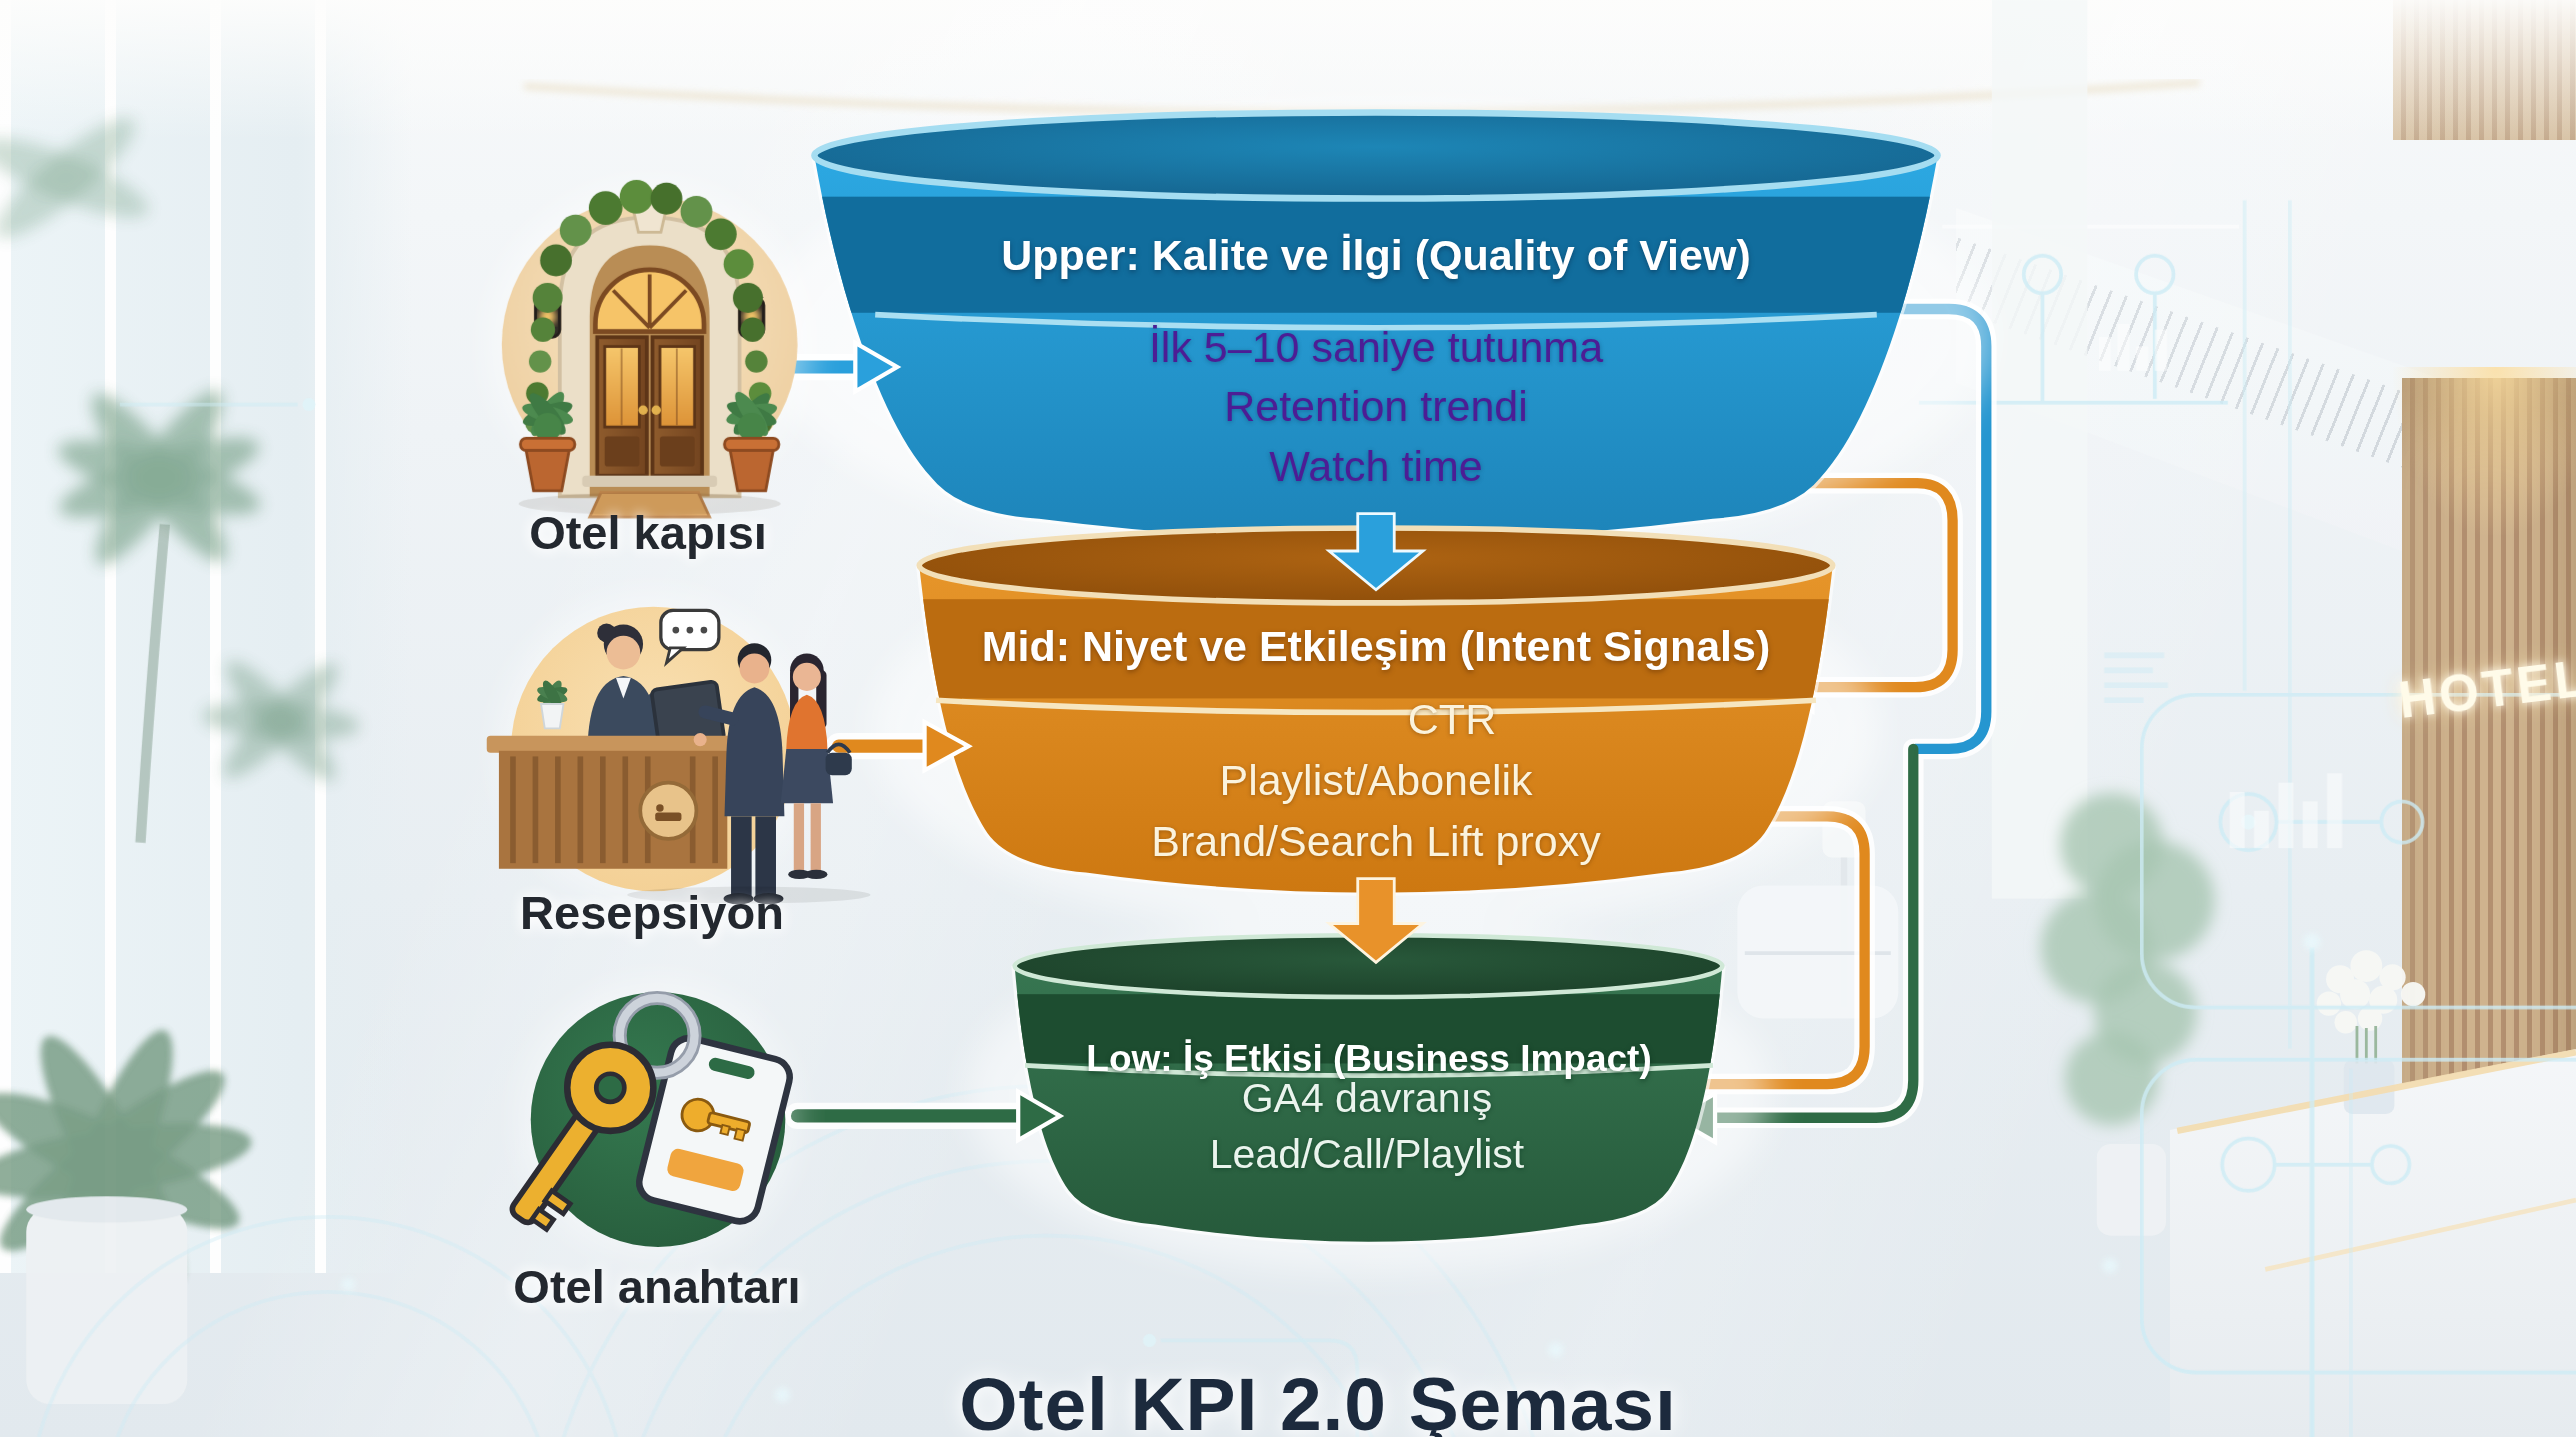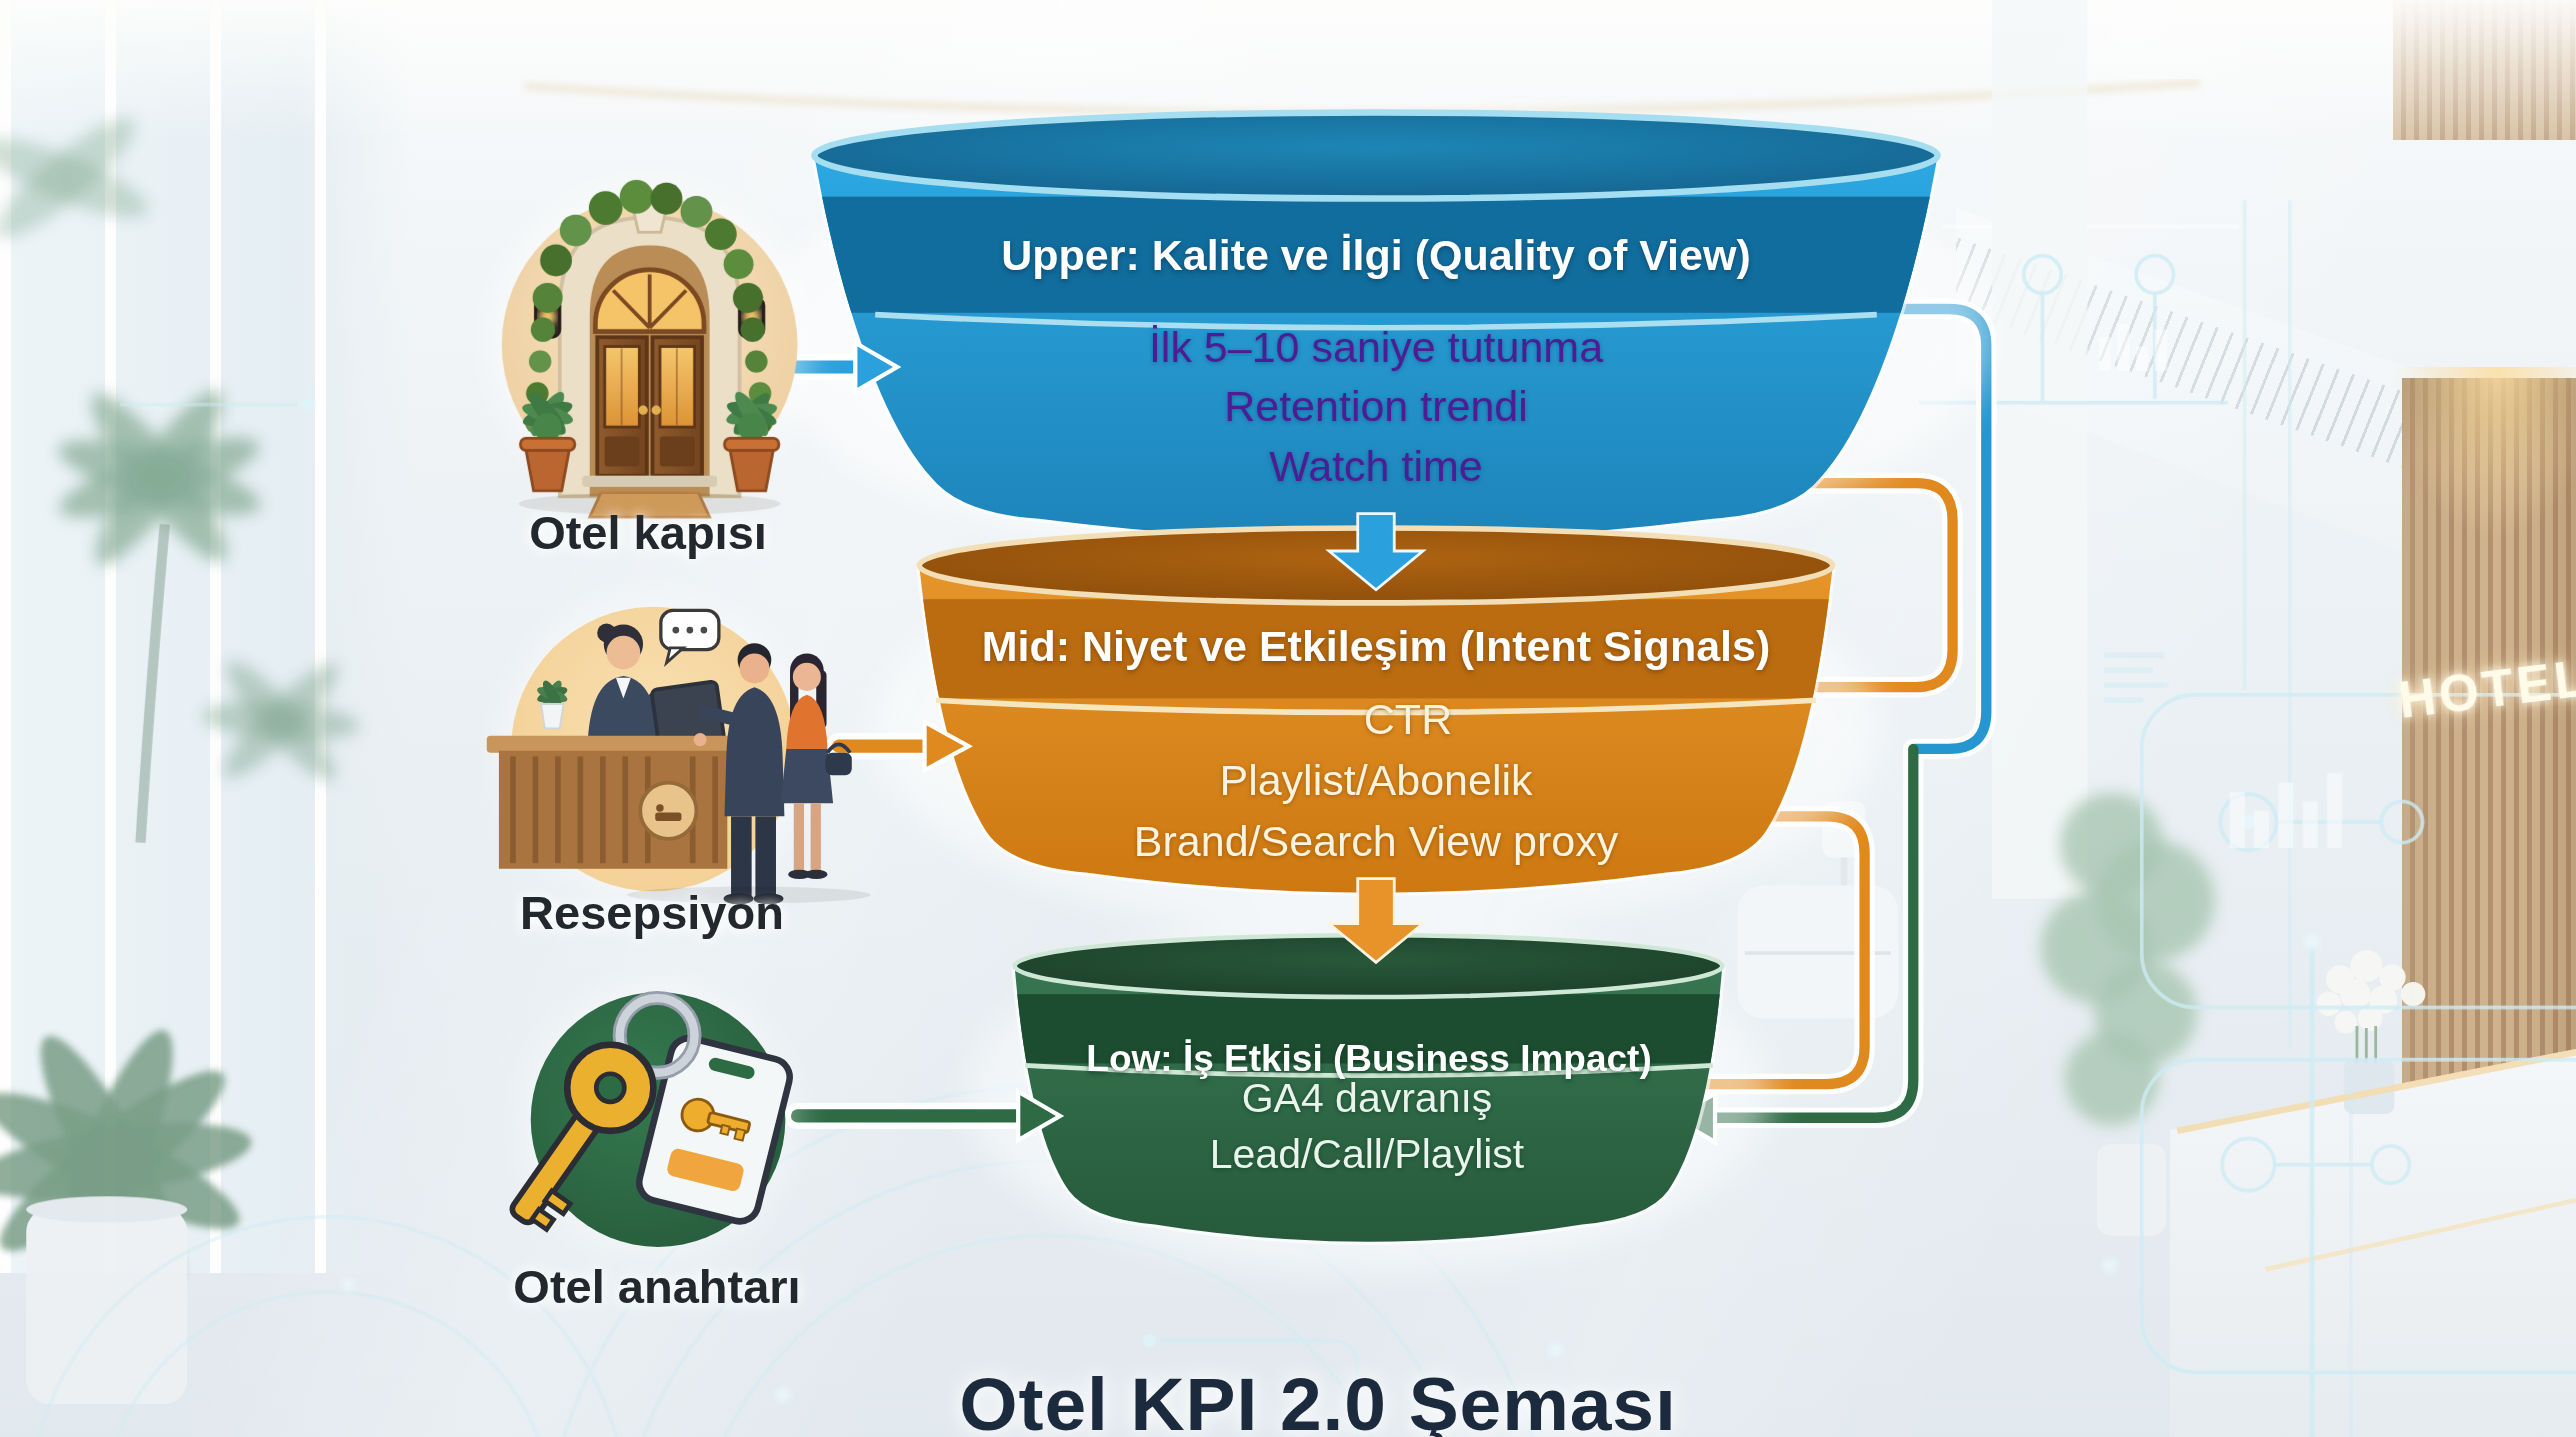--- a/index.html
+++ b/index.html
@@ -469,23 +469,23 @@
       </g>
     </g>
   </svg>
 
   <div class="t fh" style="left:1376px;top:255px">Upper: Kalite ve İlgi (Quality of View)</div>
   <div class="t fb" style="left:1376px;top:347px">İlk 5–10 saniye tutunma</div>
   <div class="t fb" style="left:1376px;top:406px">Retention trendi</div>
   <div class="t fb" style="left:1376px;top:466px">Watch time</div>
 
   <div class="t fh or" style="left:1376px;top:646px">Mid: Niyet ve Etkileşim (Intent Signals)</div>
-  <div class="t fb or" style="left:1408px;top:719px">CTR</div>
+  <div class="t fb or" style="left:1452px;top:719px">CTR</div>
   <div class="t fb or" style="left:1376px;top:780px">Playlist/Abonelik</div>
-  <div class="t fb or" style="left:1376px;top:841px">Brand/Search View proxy</div>
+  <div class="t fb or" style="left:1376px;top:841px">Brand/Search Lift proxy</div>
 
   <div class="t fh low" style="left:1369px;top:1058px">Low: İş Etkisi (Business Impact)</div>
   <div class="t fb gr" style="left:1367px;top:1098px">GA4 davranış</div>
   <div class="t fb gr" style="left:1367px;top:1154px">Lead/Call/Playlist</div>
 
   <div class="t lbl" style="left:648px;top:532px">Otel kapısı</div>
   <div class="t lbl" style="left:652px;top:912px">Resepsiyon</div>
   <div class="t lbl" style="left:657px;top:1286px">Otel anahtarı</div>
 
   <div class="t title" style="left:1318px;top:1372px">Otel KPI 2.0 Şeması</div>

